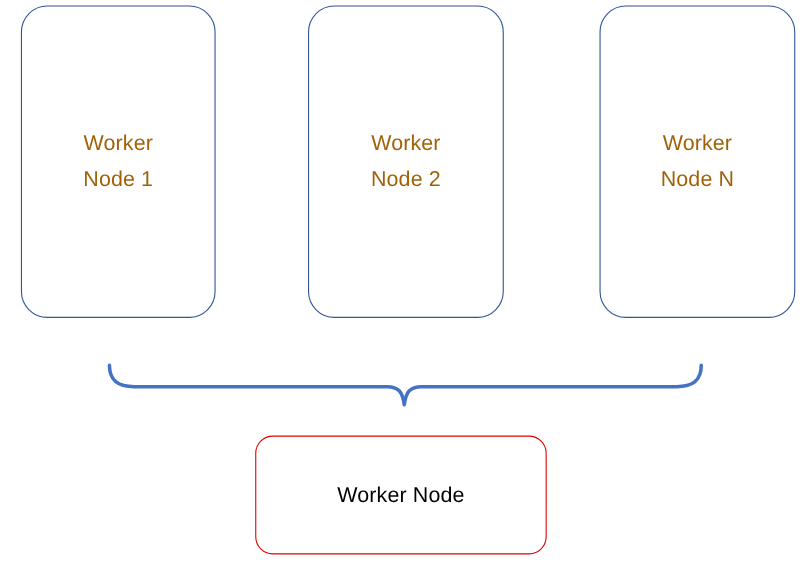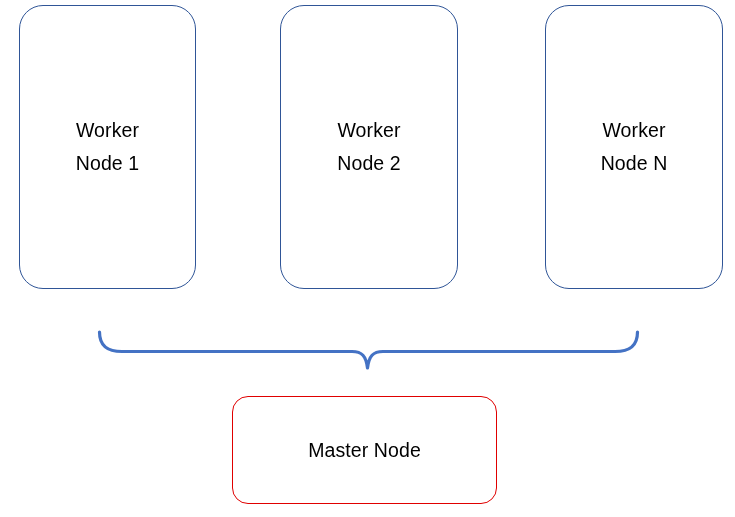--- a/index.html
+++ b/index.html
@@ -28,21 +28,21 @@
     border: 1.6px solid #2f5597;
     border-radius: 24px;
   }
   .master-box {
     border: 1.8px solid #e00000;
     border-radius: 16px;
   }
   .node-label {
     font-size: 19.5px;
     line-height: 33px;
-    color: #000000;
+    color: #a16207;
     letter-spacing: 0.1px;
     white-space: pre-line;
     user-select: none;
   }
   .master-label {
     font-size: 19.5px;
     line-height: 26px;
     color: #000000;
     letter-spacing: 0.1px;
     user-select: none;
@@ -84,16 +84,16 @@
     <path id="brace-path" d="M 99.5 332
              C 99.5 346.5, 108 351.5, 122 351.5
              L 352 351.5
              C 362 351.5, 366 356, 367.5 368
              C 369 356, 373 351.5, 383 351.5
              L 615 351.5
              C 629 351.5, 637.5 346.5, 637.5 332" fill="none" stroke="#4472c4" stroke-width="3.2" stroke-linecap="round" stroke-linejoin="round"></path>
   </svg>
 
   <div class="node-box master-box" id="master-node" style="border-color: rgb(224, 0, 0);">
-    <span class="master-label">Master Node</span>
+    <span class="master-label">Worker Node</span>
   </div>
 
 </div>
 
 </body></html>

